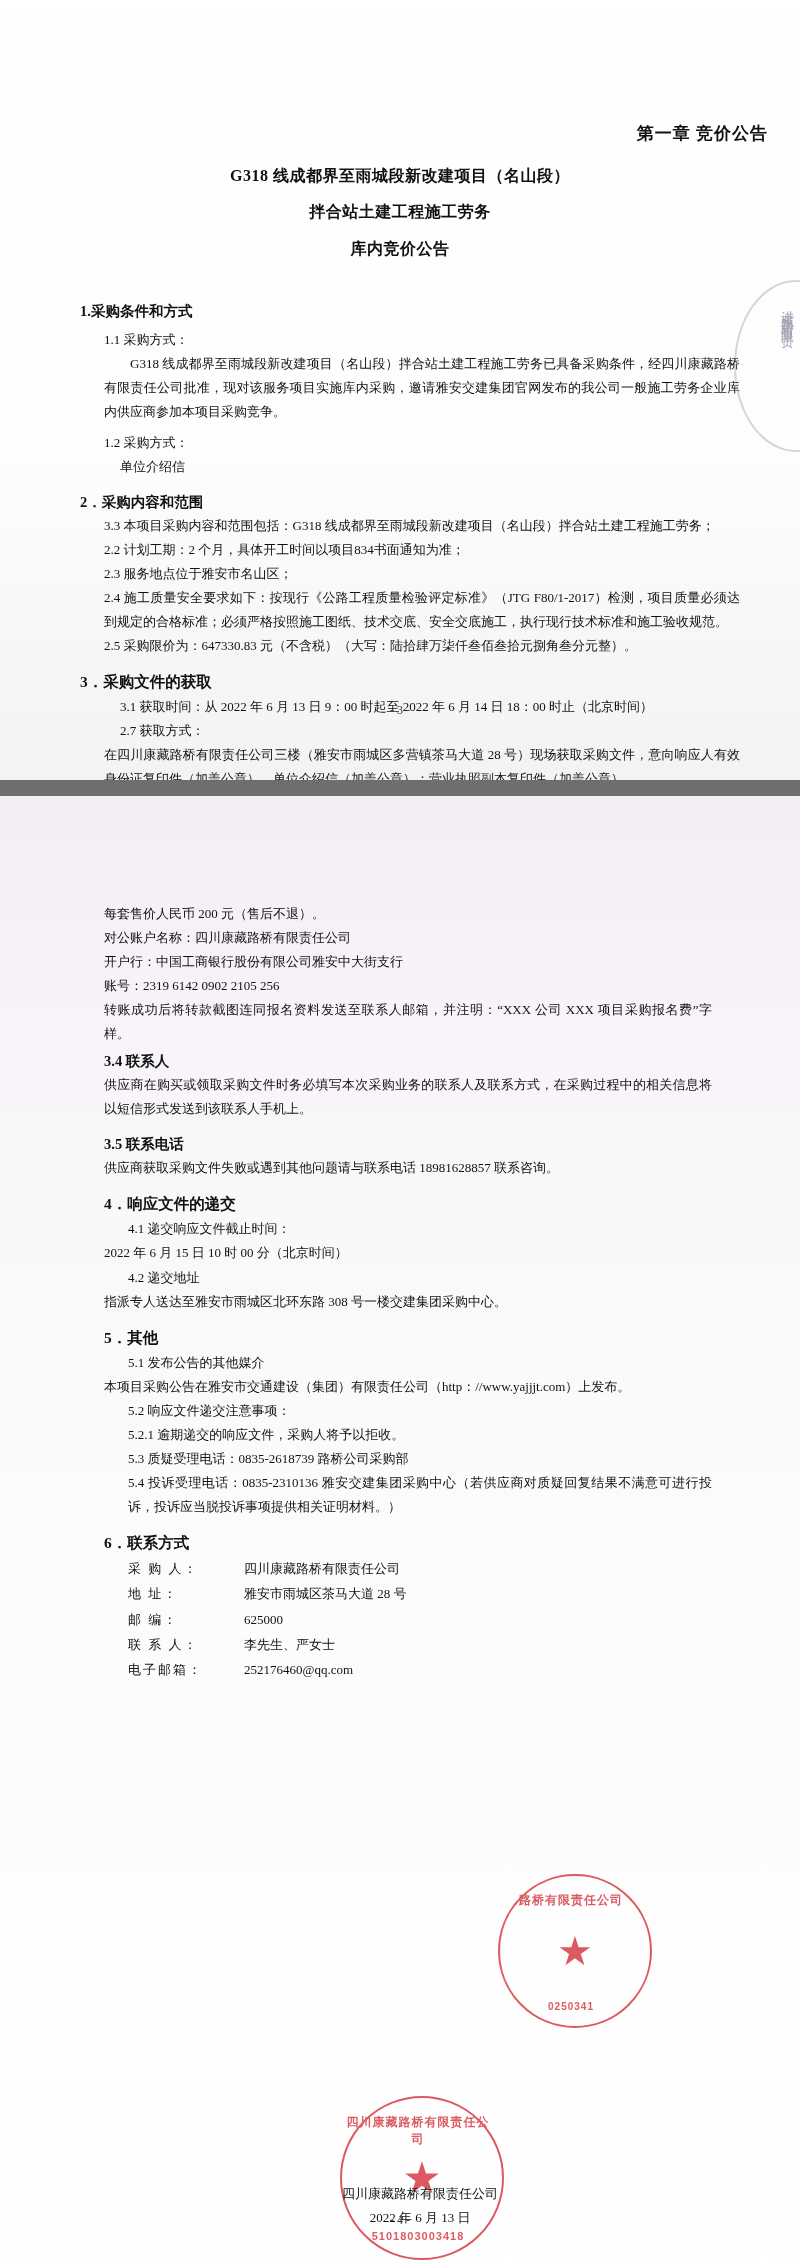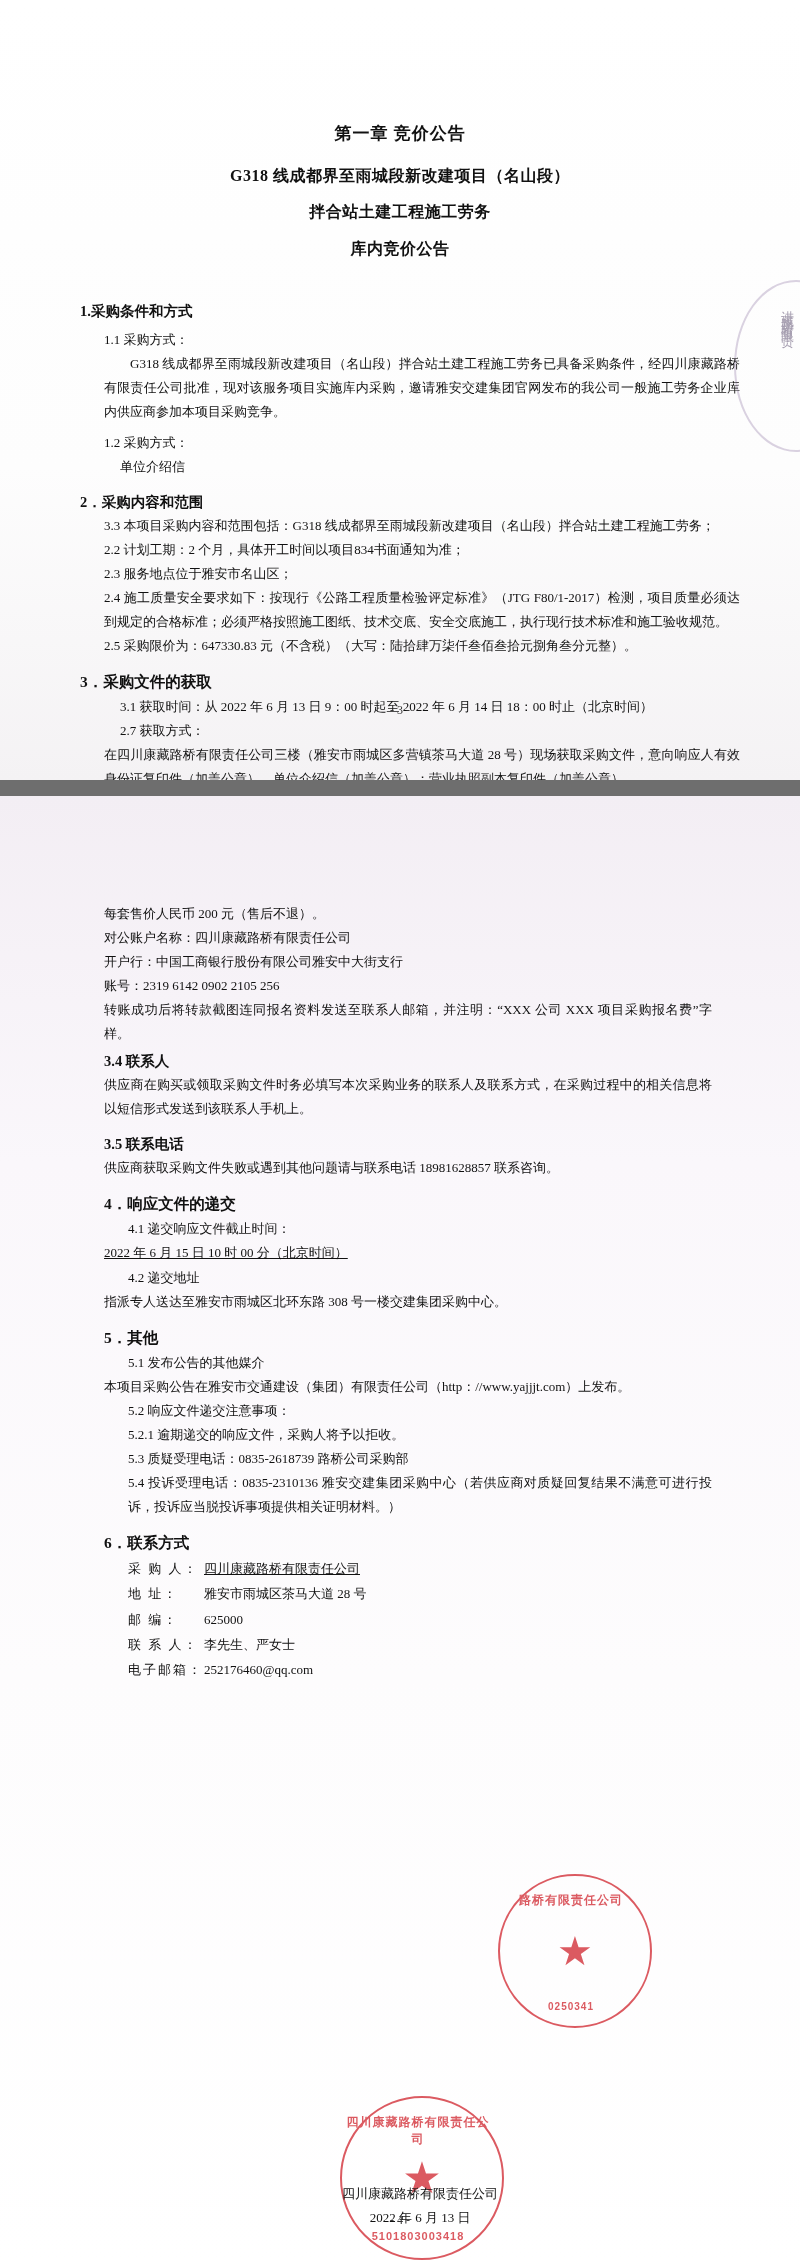--- a/index.html
+++ b/index.html
@@ -32,21 +32,21 @@
   .sheet {
     position: absolute;
     left: 32px;
     right: 32px;
     top: 0;
     bottom: 0;
   }
 
   
   .doc-title {
-    text-align: center;
+    text-align: right;
     font-size: 17px;
     font-weight: bold;
     letter-spacing: 1px;
     color: #111;
   }
   .doc-sub {
     text-align: center;
     font-size: 16px;
     font-weight: bold;
     letter-spacing: 0.5px;
@@ -72,35 +72,36 @@
   }
   .para {
     font-size: 13px;
     color: #111;
     line-height: 1.85;
     text-align: justify;
   }
   .indent1 { padding-left: 24px; }
   .indent2 { padding-left: 40px; }
   .indent-first { text-indent: 26px; }
-  .u { text-decoration: underline; }
+  .u { }
   .pager {
     position: absolute;
     left: 0; right: 0;
     text-align: center;
     font-size: 12px;
     color: #333;
   }
 
   
   .kv {
     font-size: 13px;
     line-height: 1.95;
     color: #111;
     display: flex;
+    gap: 40px;
   }
   .kv .k {
     width: 76px;
     flex: none;
     letter-spacing: 2px;
   }
   .kv .v { flex: 1; }
 
   
   .stamp-round {

